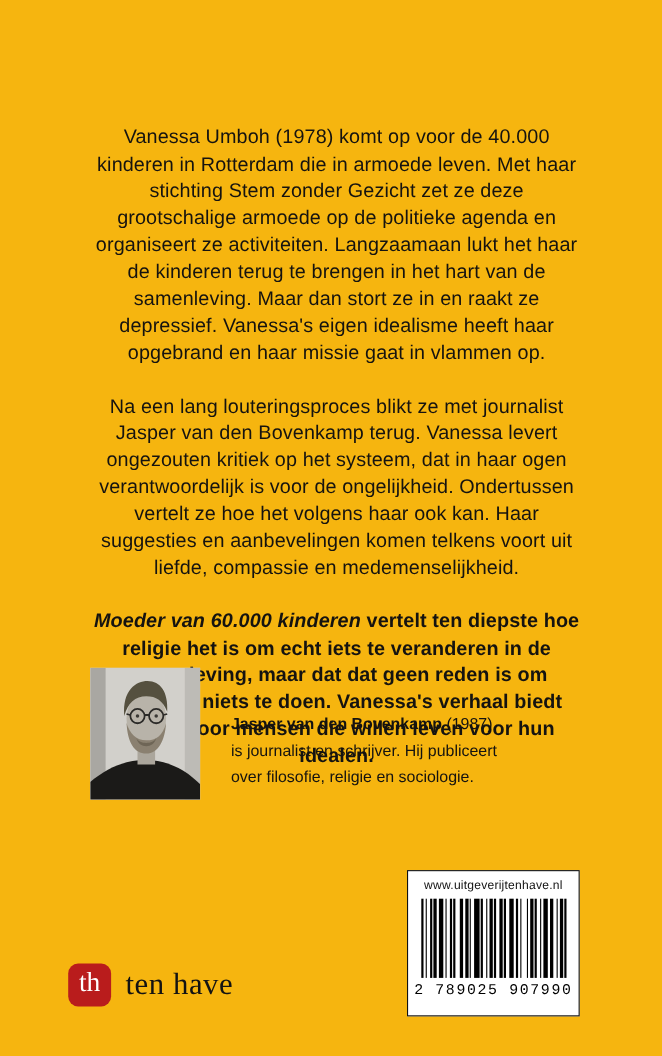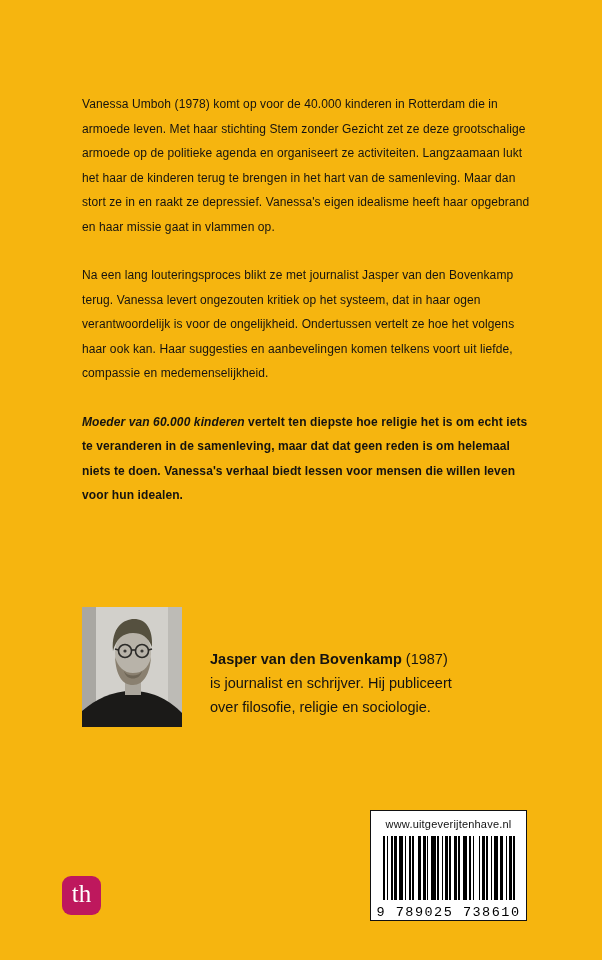--- a/index.html
+++ b/index.html
@@ -12,25 +12,26 @@
     height: 960px;
     margin: 0 auto;
     background: #F6B50F;
     overflow: hidden;
     color: #151310;
   }
 
   .synopsis {
     position: absolute;
     left: 82px;
-    top: 92px;
+    top: 112px;
     width: 448px;
-    font-size: 12px;
+    font-size: 18px;
     line-height: 24.5px;
     letter-spacing: 0.1px;
+    text-align: center;
   }
   .synopsis p { margin-bottom: 24px; }
   .synopsis p.bold { font-weight: bold; margin-top: 6px; }
   .book-title-em { font-weight: bold; font-style: italic; }
 
   .author-block {
     position: absolute;
     left: 82px;
     top: 607px;
     width: 448px;
@@ -57,44 +58,44 @@
   .publisher {
     position: absolute;
     left: 62px;
     bottom: 45px;
     display: flex;
     align-items: center;
   }
   .publisher-mark {
     width: 39px;
     height: 39px;
-    background: #be185d;
+    background: #b91c1c;
     border-radius: 9px;
     color: #ffffff;
     font-family: "Liberation Serif", serif;
     font-size: 25px;
     display: flex;
     align-items: center;
     justify-content: center;
     padding-bottom: 3px;
   }
   .publisher-name {
     margin-left: 13px;
     font-family: "Liberation Serif", serif;
     font-size: 28px;
     letter-spacing: 0.5px;
     color: #131313;
   }
 
   .barcode-box {
     position: absolute;
     left: 370px;
-    top: 810px;
+    top: 791px;
     width: 157px;
-    height: 111px;
+    height: 133px;
     background: #ffffff;
     border: 1px solid #111111;
     display: flex;
     flex-direction: column;
     align-items: center;
   }
   .barcode-site {
     font-size: 11px;
     letter-spacing: 0.2px;
     color: #111111;
@@ -158,20 +159,21 @@
 
         <circle cx="43" cy="44" r="1.6" fill="#3a3835"></circle>
         <circle cx="60" cy="44" r="1.6" fill="#3a3835"></circle>
       </svg>
     </div>
     <div class="author-bio"><span class="author-name">Jasper van den Bovenkamp</span><span> (1987) is journalist en schrijver. Hij publiceert over filosofie, religie en sociologie.</span></div>
   </div>
 
   <div class="publisher">
     <div class="publisher-mark">th</div>
+    <div class="publisher-name">ten have</div>
   </div>
 
   <div class="barcode-box">
     <div class="barcode-site">www.uitgeverijtenhave.nl</div>
     <div class="barcode-bars" id="barcode-bars">
         <span style="width: 3px; margin-right: 1.5px;"></span>
         <span style="width: 1.5px; margin-right: 3px;"></span>
         <span style="width: 1.5px; margin-right: 1.5px;"></span>
         <span style="width: 3px; margin-right: 1.5px;"></span>
         <span style="width: 4.5px; margin-right: 1.5px;"></span>
@@ -194,16 +196,16 @@
         <span style="width: 1.5px; margin-right: 1.5px;"></span>
         <span style="width: 3px; margin-right: 1.5px;"></span>
         <span style="width: 1.5px; margin-right: 3px;"></span>
         <span style="width: 1.5px; margin-right: 1.5px;"></span>
         <span style="width: 4.5px; margin-right: 1.5px;"></span>
         <span style="width: 3px; margin-right: 3px;"></span>
         <span style="width: 1.5px; margin-right: 1.5px;"></span>
         <span style="width: 3px; margin-right: 1.5px;"></span>
         <span style="width: 1.5px; margin-right: 0px;"></span>
       </div>
-    <div class="barcode-isbn">9 789025 738610</div>
+    <div class="barcode-isbn">2 789025 907990</div>
   </div>
 
 </div>
 
 </body></html>

